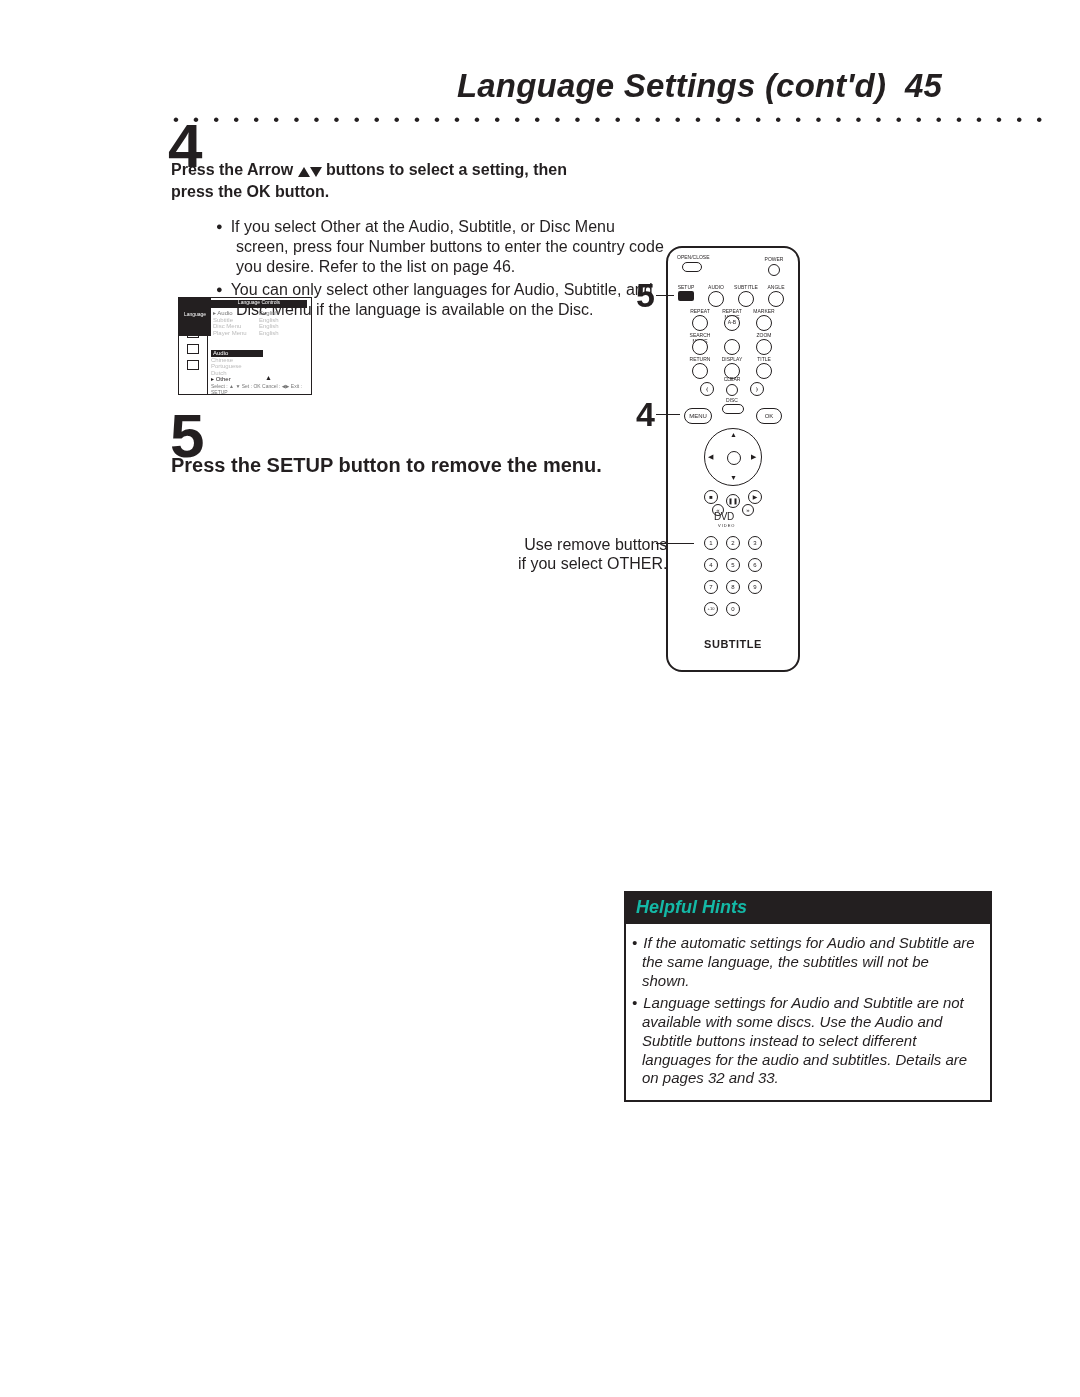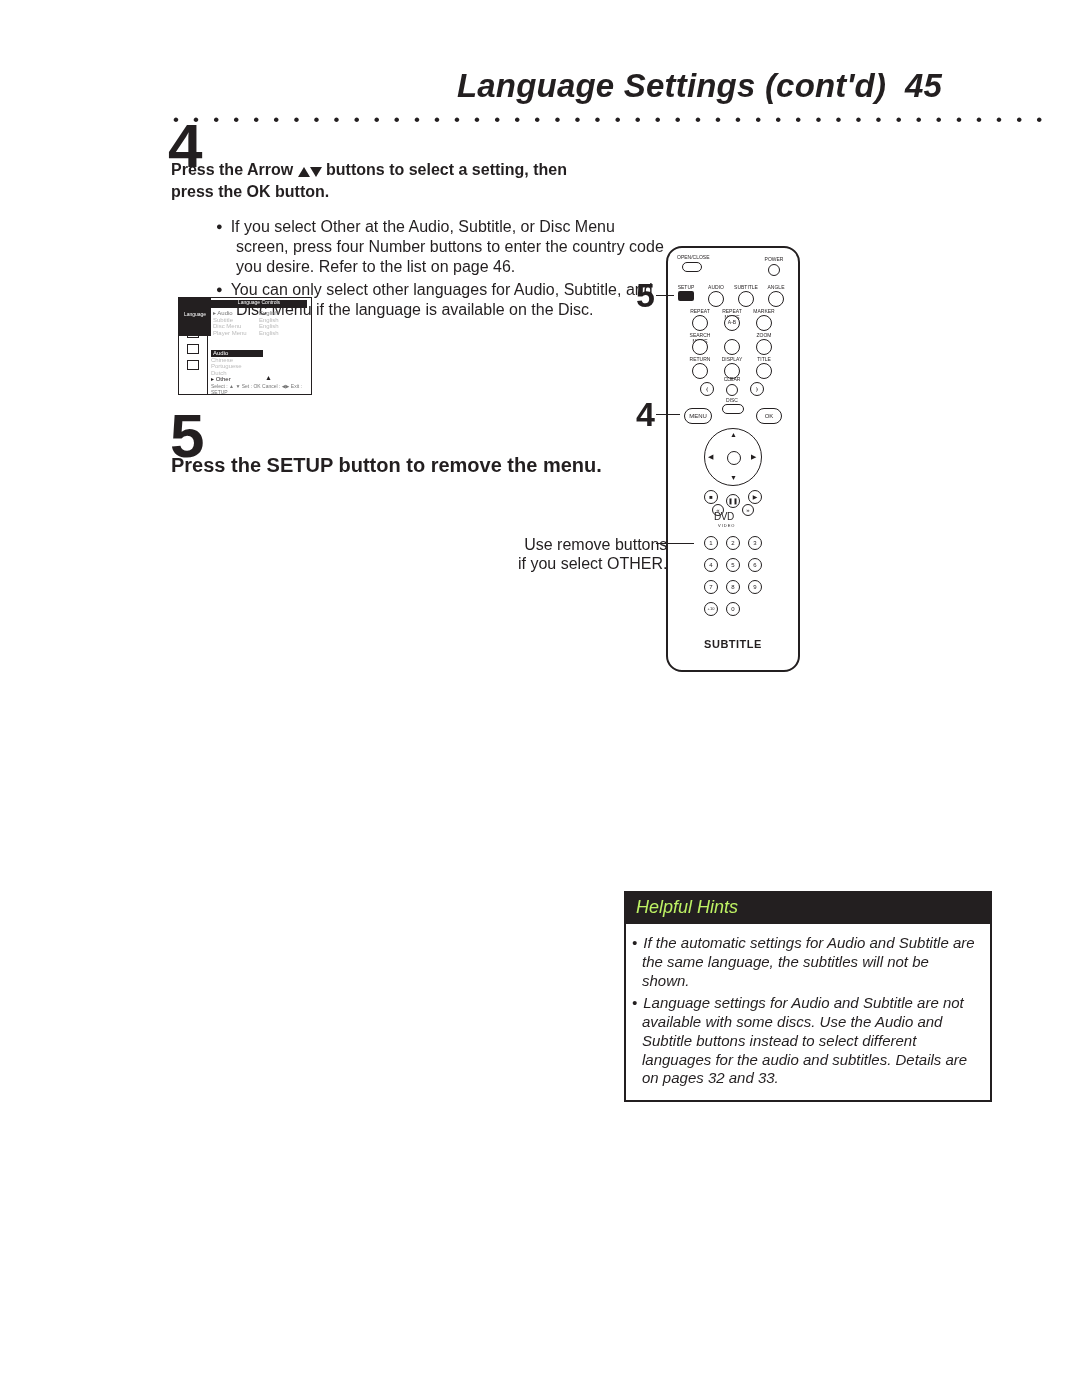--- a/index.html
+++ b/index.html
@@ -46,21 +46,21 @@
   .dvd-logo{position:absolute;left:46px;top:263px;font-size:10px;font-weight:400;letter-spacing:-.5px}
   .dvd-sub{position:absolute;left:50px;top:275px;font-size:4px;letter-spacing:1px}
   .num{position:absolute;width:12px;height:12px;border:1.5px solid #231f20;border-radius:50%;font-size:6px;text-align:center;line-height:12px}
   .brand{position:absolute;left:0;width:130px;top:390px;text-align:center;font-size:11px;font-weight:700;letter-spacing:.5px}
 
   .link-h{position:absolute;border-top:1.5px solid #231f20}
   .callnum{position:absolute;font-size:34px;font-weight:700}
 
   
   .hints{position:absolute;left:586px;top:879px;width:364px;border:2px solid #231f20}
-  .hints .hh-title{background:#231f20;color:#bef264;font-style:italic;font-weight:400;font-size:18px;padding:4px 10px;border-bottom:2px solid #231f20}
+  .hints .hh-title{background:#231f20;color:#14b8a6;font-style:italic;font-weight:700;font-size:18px;padding:4px 10px;border-bottom:2px solid #231f20}
   .hints ul{margin:10px 14px 12px 26px;padding:0;font-size:15px;font-style:italic;line-height:1.25}
   .hints li{margin:0 0 4px -10px;list-style:none;text-indent:-10px}
   .hints li:before{content:"•";margin-right:6px}
 </style>
 </head>
 <body>
 <div class="page">
 
 <div class="header">
   <span>Language Settings (cont'd)</span>

